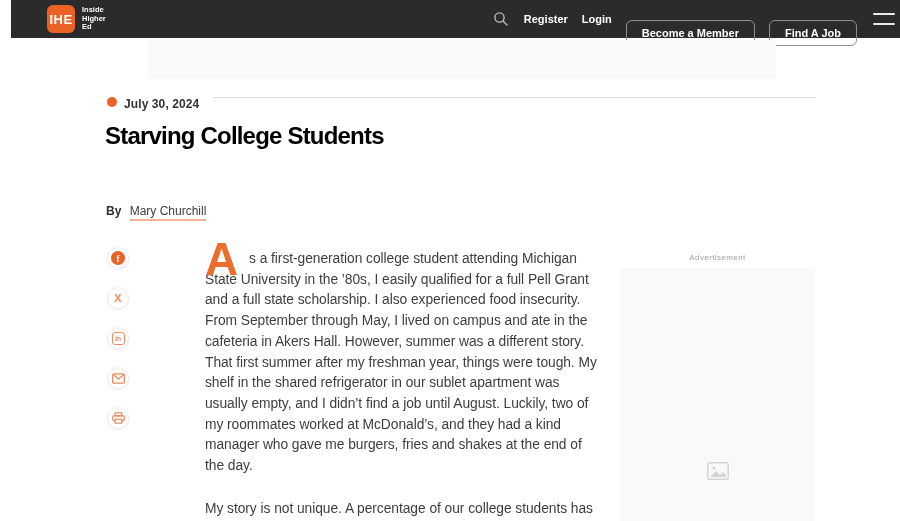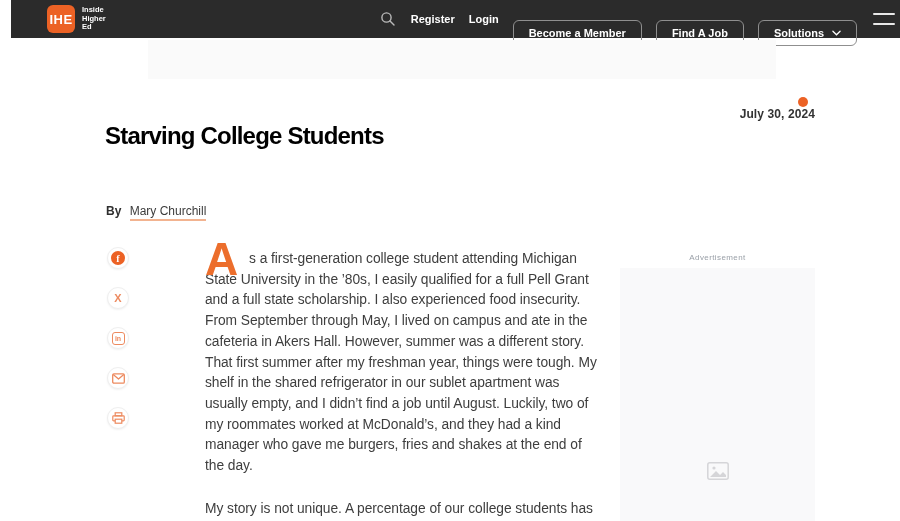--- a/index.html
+++ b/index.html
@@ -38,21 +38,21 @@
   .hamburger { width: 22px; height: 12px; display: flex; flex-direction: column; justify-content: space-between; cursor: pointer; margin-left: 2px; }
   .hamburger span { display: block; height: 2px; background: #e8e8e8; border-radius: 1px; }
 
   
   .top-ad {
     position: absolute; left: 148px; top: 40px; width: 628px; height: 39px;
     background: #fafafa;
   }
 
   
-  .date-row { position: absolute; left: 107px; top: 97px; width: 708px; display: flex; align-items: flex-end; flex-direction: column; }
+  .date-row { position: absolute; left: 107px; top: 97px; width: 708px; display: flex; align-items: flex-start; }
   .date-dot { width: 10px; height: 10px; border-radius: 50%; background: #ec6225; margin-right: 7px; }
   .date-text { font-size: 12px; font-weight: 700; color: #333; letter-spacing: .1px; }
   .date-rule { flex: 1; height: 1px; background: #dcdcdc; margin-left: 14px; }
 
   .headline {
     position: absolute; left: 105px; top: 122px; width: 560px;
     font-size: 24px; font-weight: 800; color: #000000; letter-spacing: -0.8px;
   }
   .dek {
     position: absolute; left: 106px; top: 175px; width: 520px;
@@ -129,26 +129,20 @@
         </svg>
       </div>
       <div class="nav-link">Register</div>
       <div class="nav-link">Login</div>
       <button class="pill-btn">
         <span>Become a Member</span>
       </button>
       <button class="pill-btn">
         <span>Find A Job</span>
       </button>
-      <button class="pill-btn">
-        <span>Solutions</span>
-        <svg class="chev" viewBox="0 0 10 6">
-          <polyline points="1,1 5,5 9,1" fill="none" stroke="#ffffff" stroke-width="1.4" stroke-linecap="round"></polyline>
-        </svg>
-      </button>
       <div class="hamburger">
         <span></span>
           <span></span>
       </div>
     </div>
   </header>
 
   <div class="top-ad"></div>
 
   <div class="date-row">

